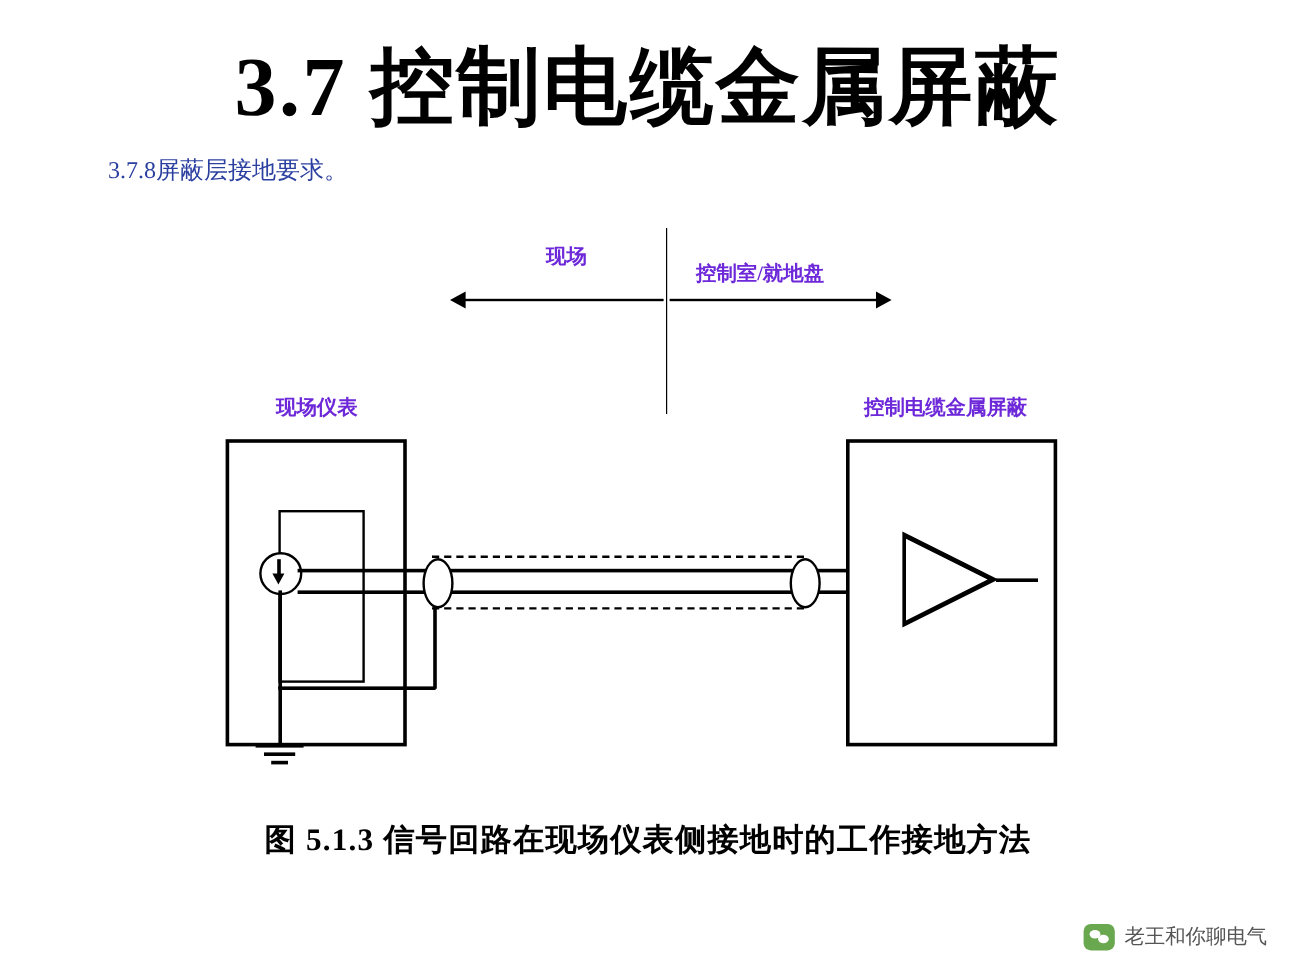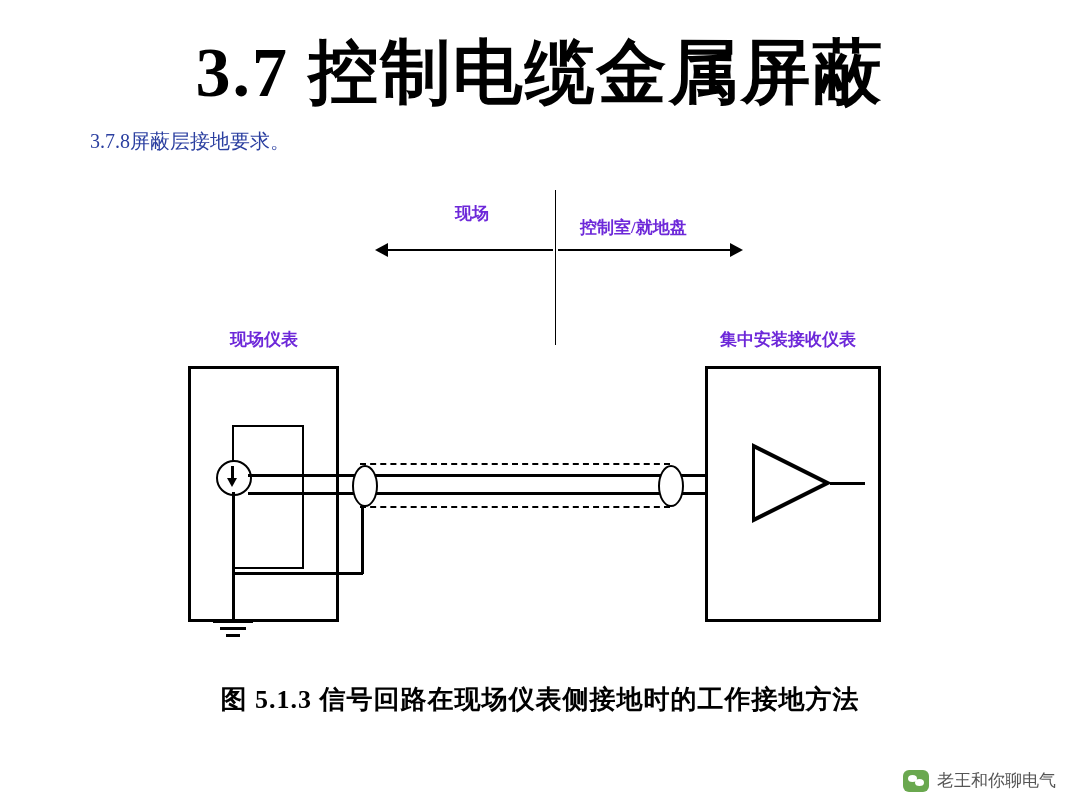--- a/index.html
+++ b/index.html
@@ -251,21 +251,21 @@
   <div class="divider"></div>
 
   <div class="arrow-row" style="left:0; width:830px;">
     <div class="arrow-head left" style="left:245px;"></div>
     <div class="arrow-line" style="left:257px; width:166px;"></div>
     <div class="arrow-line" style="left:428px; width:175px;"></div>
     <div class="arrow-head right" style="left:600px;"></div>
   </div>
 
   <div class="lbl" style="left:82px; top:148px;margin-left:18px;">现场仪表</div>
-  <div class="lbl" style="left:590px; top:148px;">集中安装接收仪表</div>
+  <div class="lbl" style="left:590px; top:148px;">控制电缆金属屏蔽</div>
 
   <div class="box" style="left:58px; top:186px; width:145px; height:250px;"></div>
 
   <div class="inner-box" style="left:102px; top:245px; width:68px; height:140px;"></div>
 
   <div class="src-circle" style="left:86px; top:280px;">
     <div class="src-arrow-line" style="left:13px; top:4px; height:16px;"></div>
     <div class="src-arrow-head" style="left:9px; top:16px;"></div>
   </div>
 

